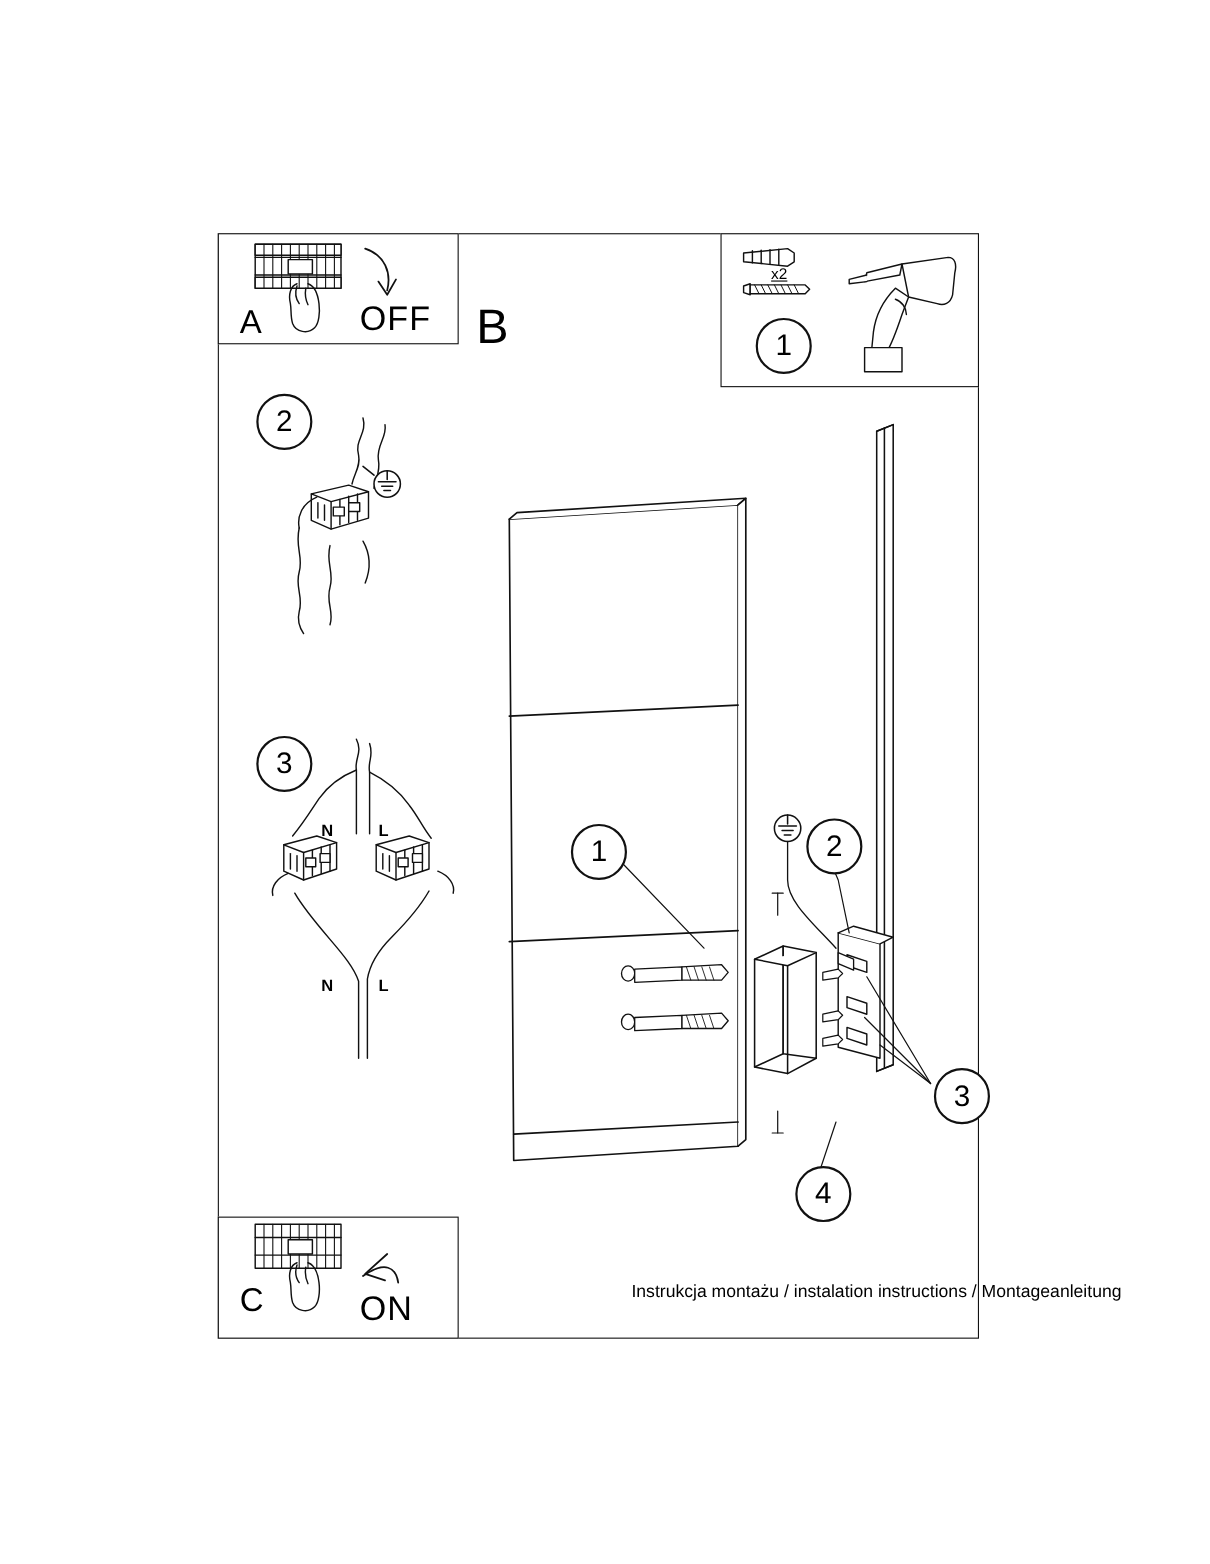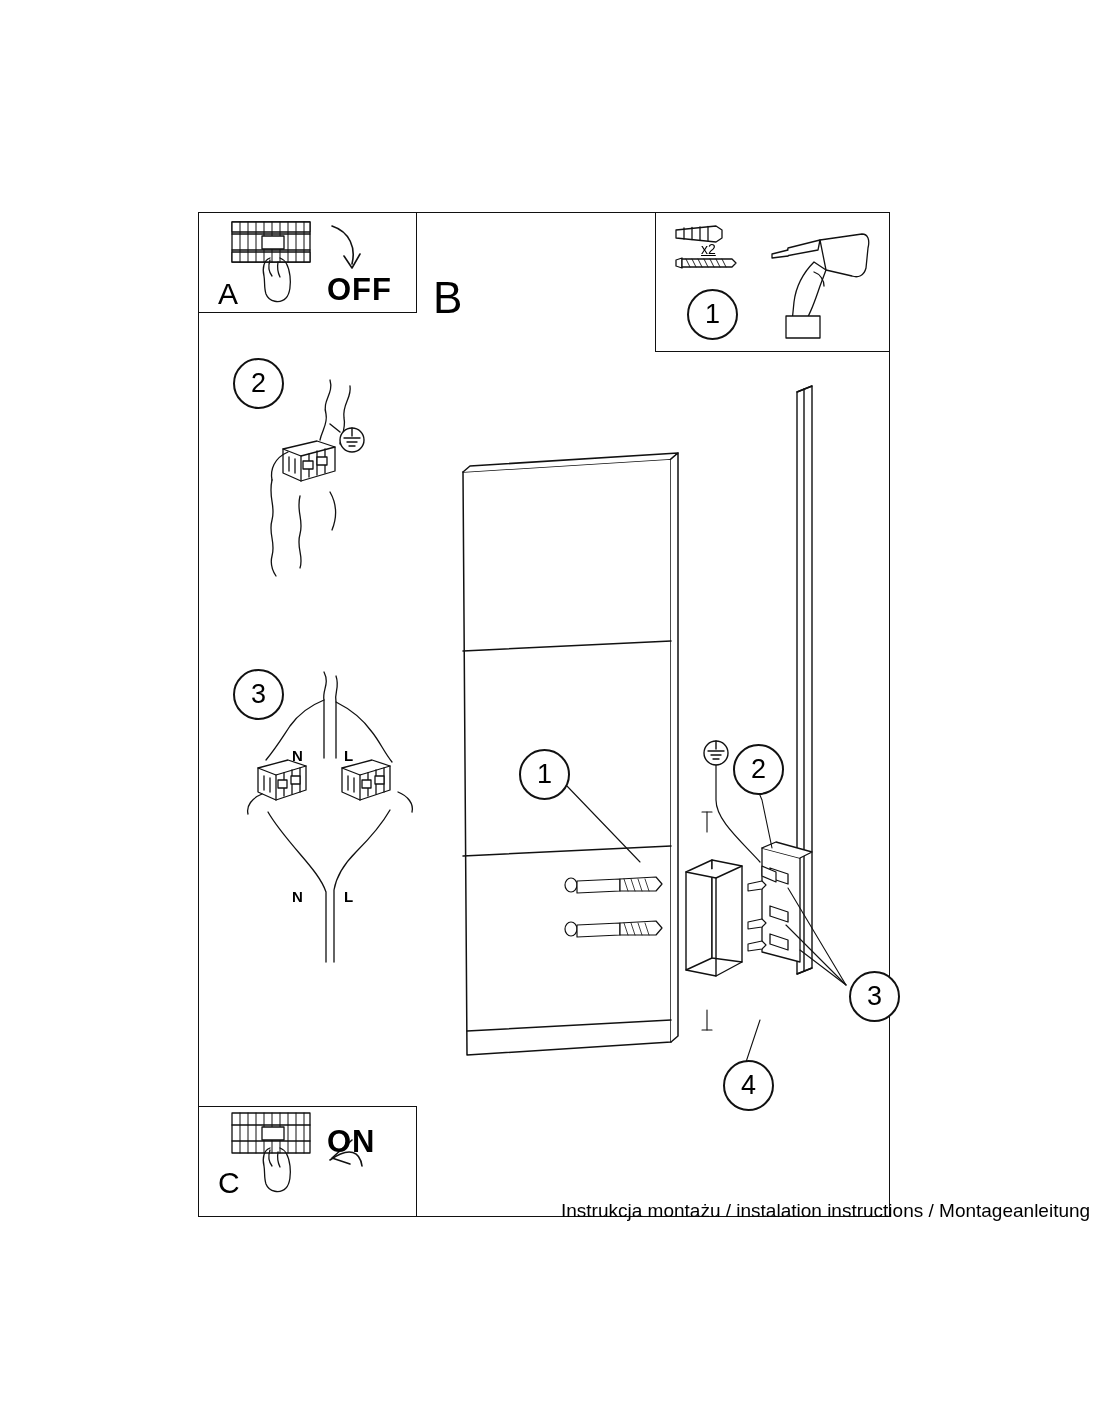--- a/index.html
+++ b/index.html
@@ -7,39 +7,39 @@
   .sheet{position:relative;width:1100px;height:1422px;overflow:hidden;}
   .frame{position:absolute;left:198px;top:212px;width:692px;height:1005px;border:1.6px solid #111;box-sizing:border-box;}
   .panel{position:absolute;border:1.6px solid #111;box-sizing:border-box;background:#fff;}
   .panel-a{left:198px;top:212px;width:219px;height:101px;}
   .panel-c{left:198px;top:1106px;width:219px;height:111px;}
   .panel-1{left:655px;top:212px;width:235px;height:140px;}
   .letter{position:absolute;font-size:30px;font-weight:400;font-family:"Liberation Sans",sans-serif;}
   .letter-a{left:218px;top:277px;}
   .letter-c{left:218px;top:1166px;}
   .letter-b{left:433px;top:273px;font-size:44px;}
-  .word{position:absolute;font-size:31px;font-weight:700;letter-spacing:1px;}
+  .word{position:absolute;font-size:31px;font-weight:400;letter-spacing:1px;}
   .word-off{left:327px;top:272px;}
-  .word-on{left:327px;top:1124px;}
+  .word-on{left:327px;top:1172px;}
   .circ{position:absolute;border:2.2px solid #111;border-radius:50%;display:flex;align-items:center;justify-content:center;font-size:27px;background:#fff;}
   .c-1a{left:687px;top:289px;width:47px;height:47px;}
   .c-2{left:233px;top:358px;width:47px;height:47px;}
   .c-3{left:233px;top:669px;width:47px;height:47px;}
   .c-1b{left:519px;top:749px;width:47px;height:47px;}
   .c-2b{left:733px;top:744px;width:47px;height:47px;}
   .c-3b{left:849px;top:971px;width:47px;height:47px;}
   .c-4{left:723px;top:1060px;width:47px;height:47px;}
   .tiny{position:absolute;font-size:14px;text-decoration:underline;}
   .x2{left:701px;top:241px;}
   .nl{position:absolute;font-size:15px;font-weight:700;}
   .n1{left:292px;top:747px;}
   .l1{left:344px;top:747px;}
   .n2{left:292px;top:888px;}
   .l2{left:344px;top:888px;}
-  .caption{position:absolute;left:561px;top:1165px;font-size:19px;line-height:19px;margin-top:36px;}
+  .caption{position:absolute;left:574px;top:1165px;font-size:16px;line-height:19px;}
   svg{position:absolute;left:0;top:0;width:1100px;height:1422px;pointer-events:none;}
 </style>
 </head>
 <body>
 
 <div class="sheet">
 
   <div class="frame"></div>
   <div class="panel panel-a"></div>
   <div class="panel panel-c"></div>

